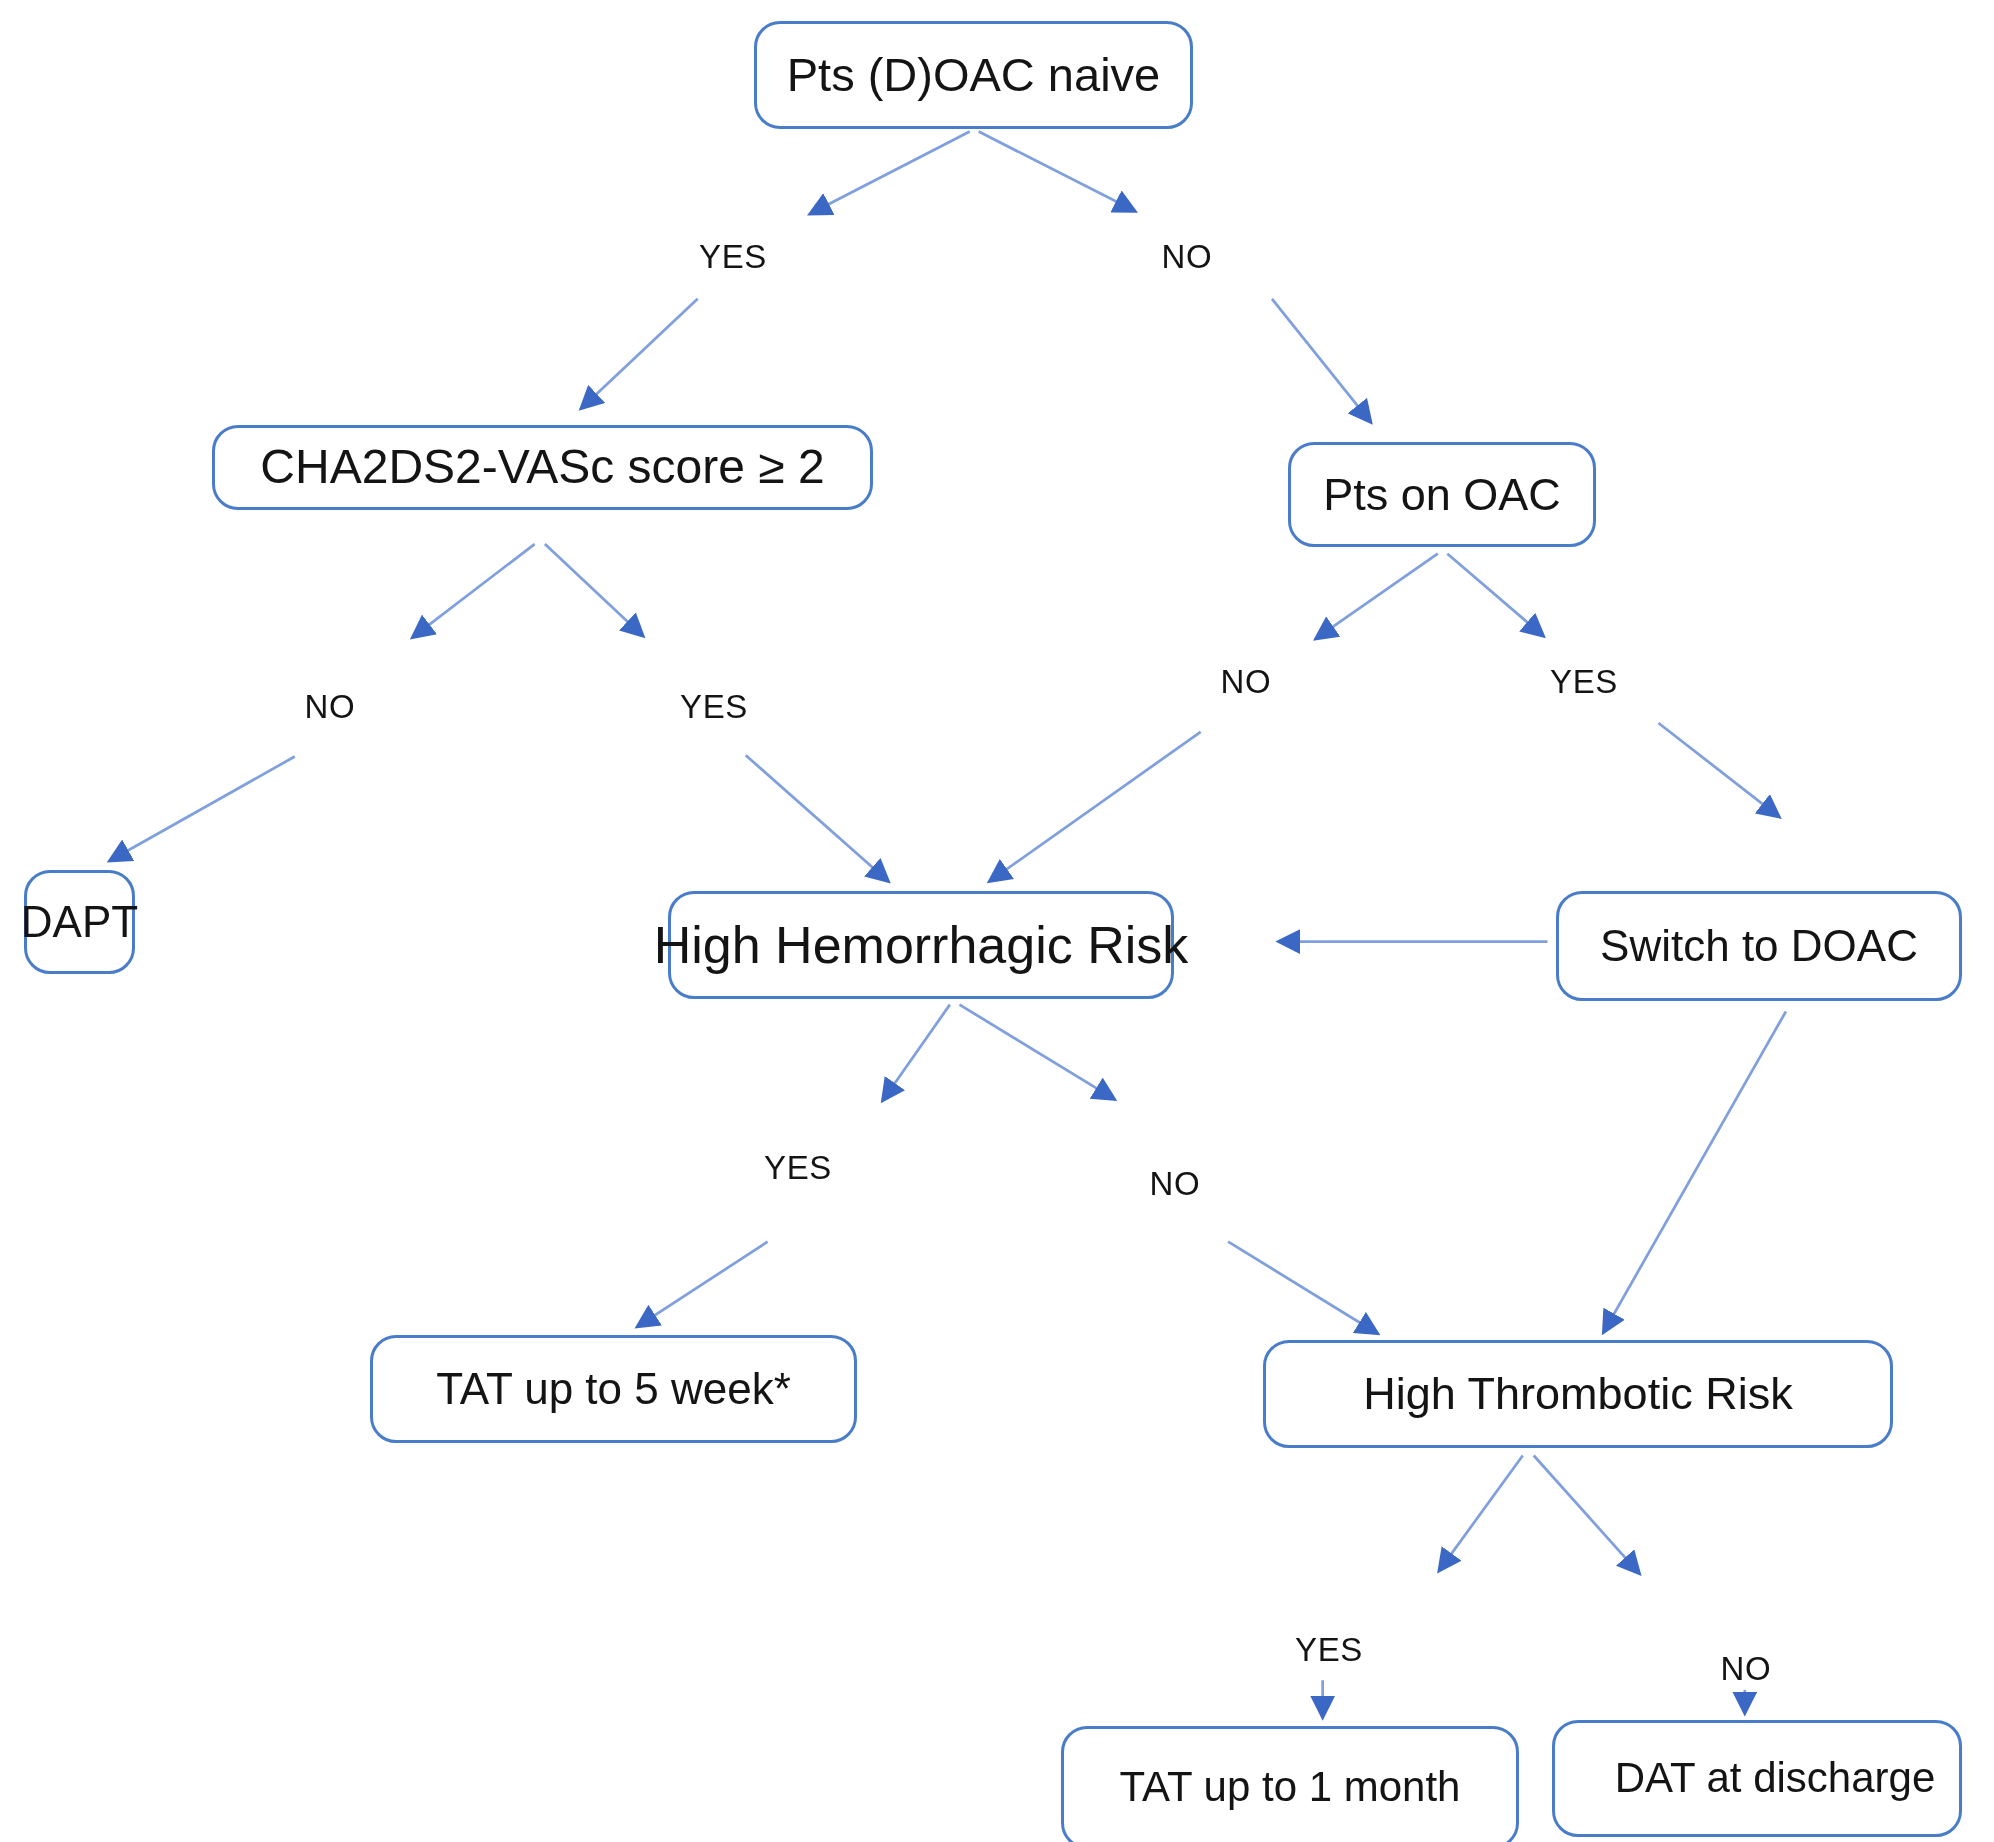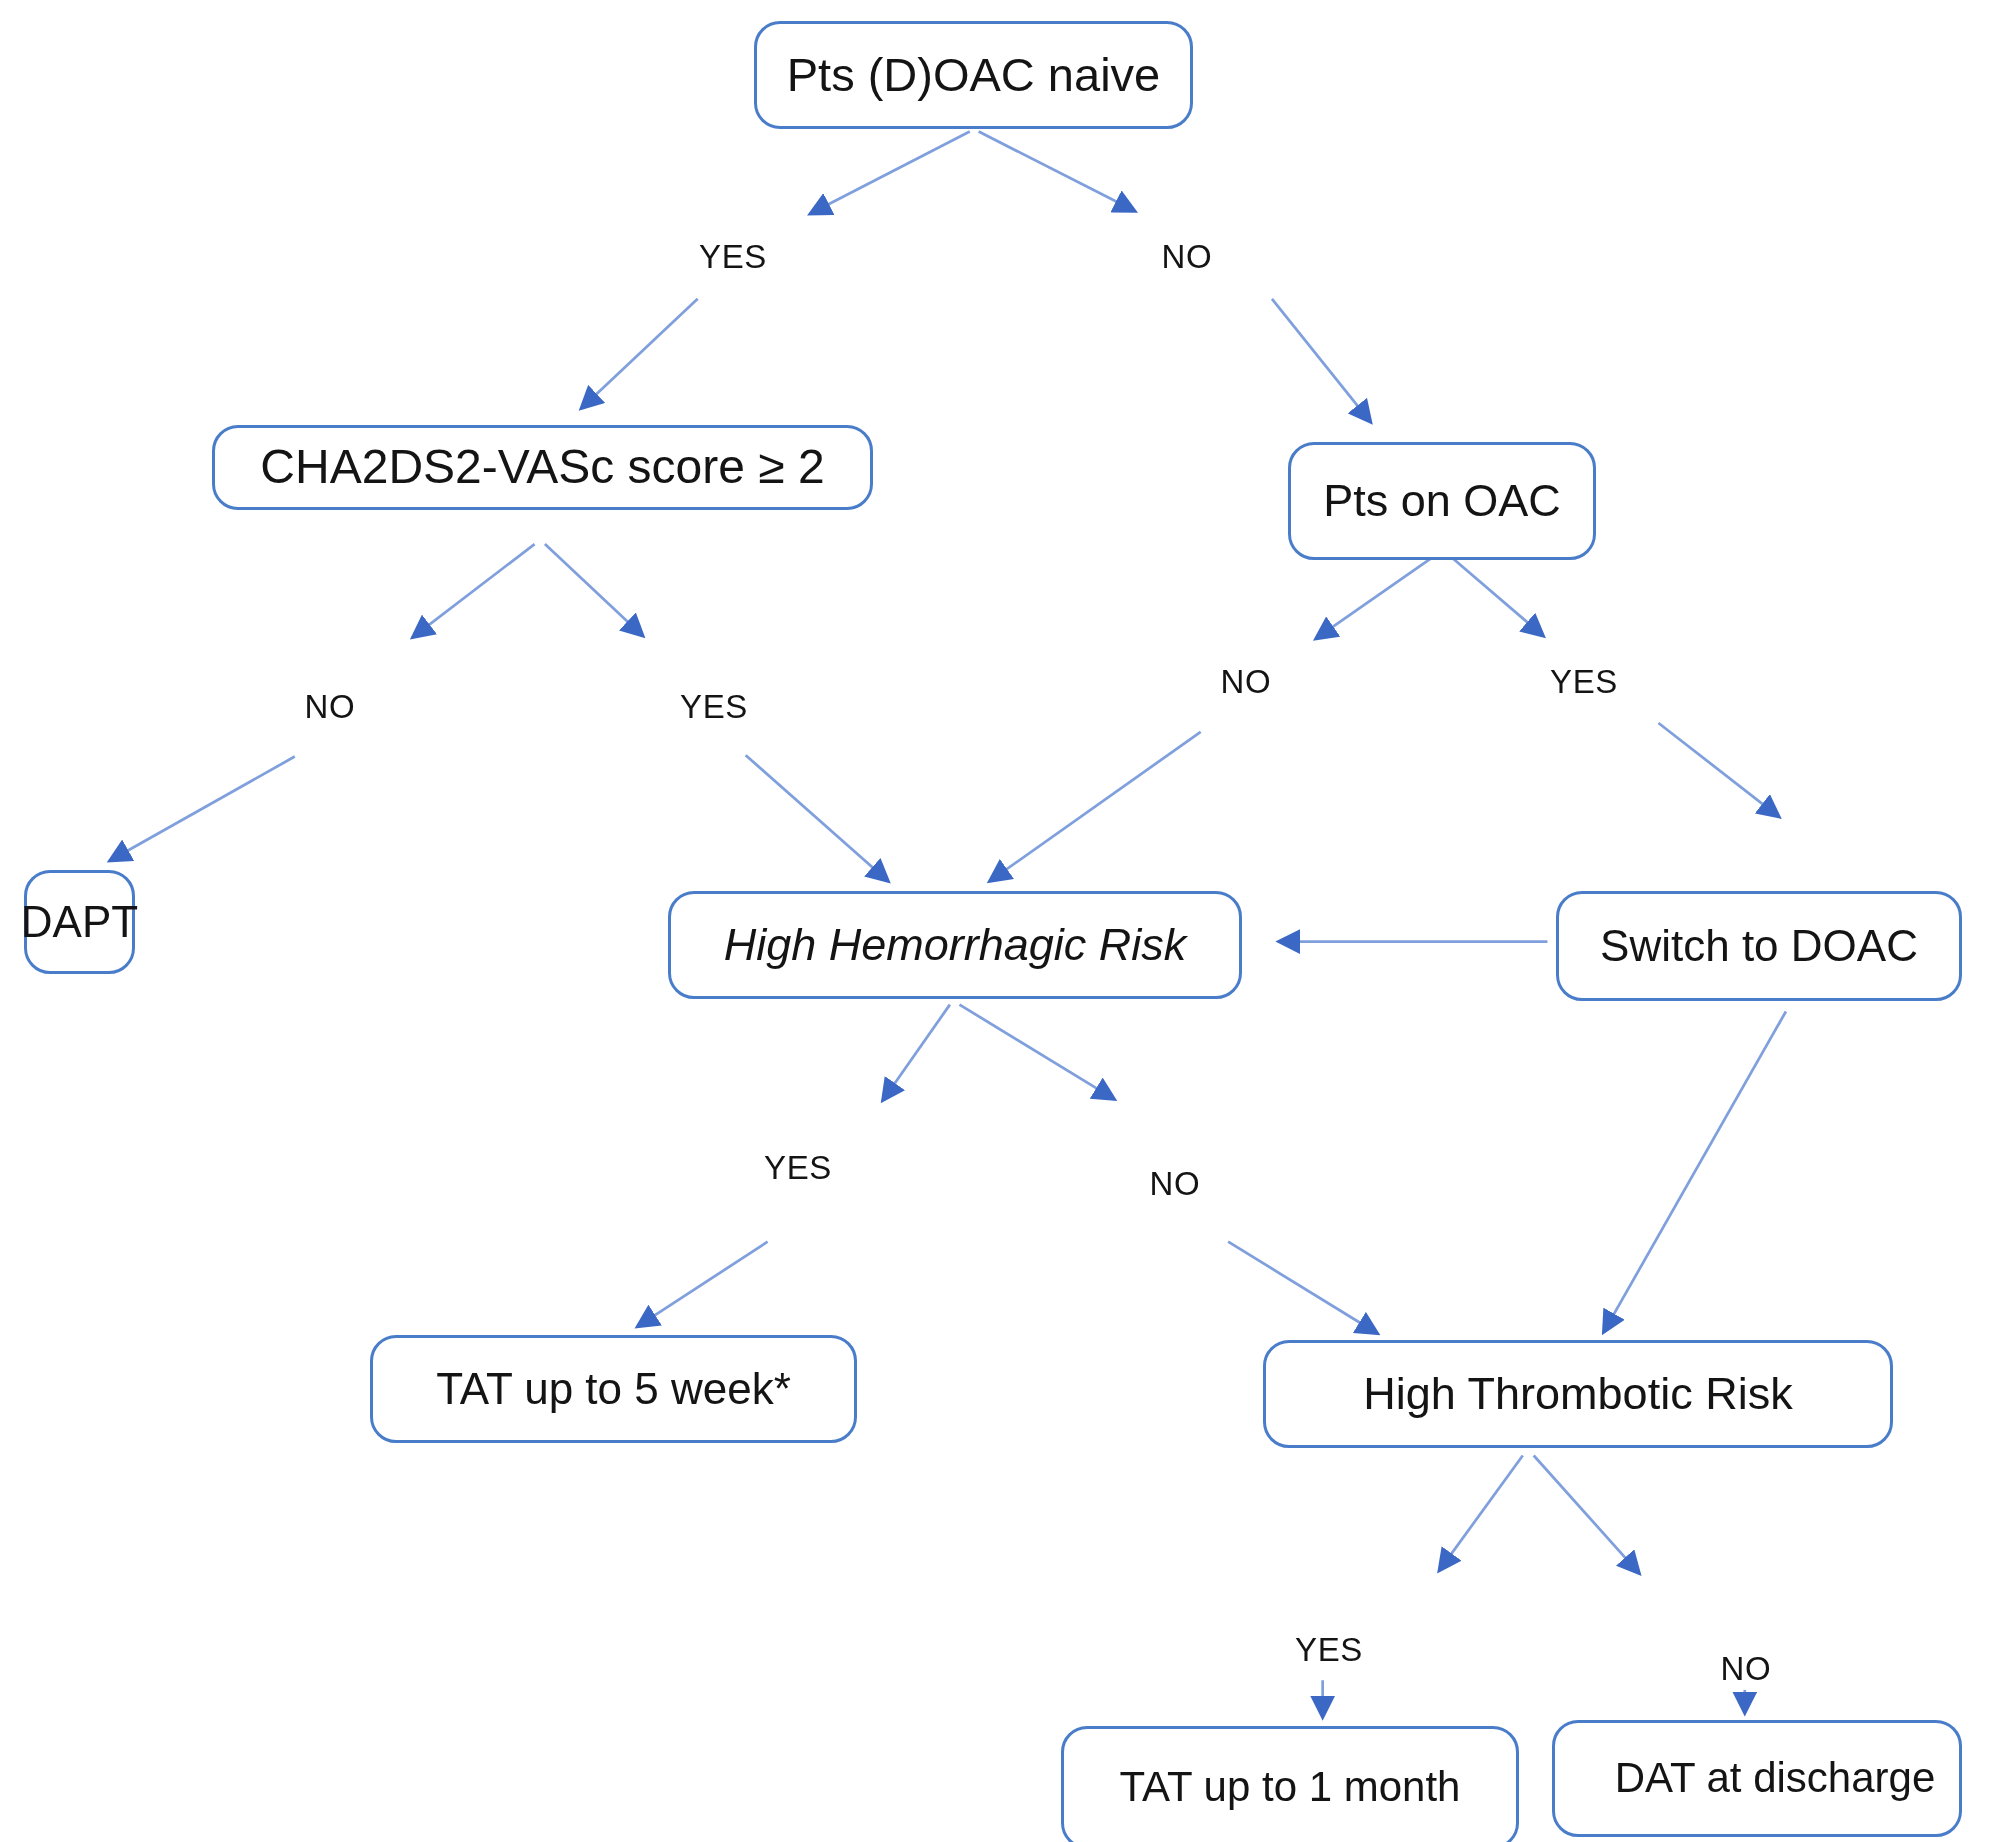--- a/index.html
+++ b/index.html
@@ -98,29 +98,29 @@
   </svg>
 
   <div class="node" style="left:754px; top:20.6px; width:439px; height:108px; font-size:47px;">
     <span>Pts (D)OAC naive</span>
   </div>
 
   <div class="node" style="left:212px; top:425px; width:661px; height:85px; font-size:48px;">
     <span>CHA2DS2-VASc score ≥ 2</span>
   </div>
 
-  <div class="node" style="left:1288px; top:442px; width:308px; height:118px; font-size:45px;">
+  <div class="node" style="left:1288px; top:442px; width:308px; height:105px; font-size:45px;">
     <span>Pts on OAC</span>
   </div>
 
   <div class="node" style="left:24px; top:870px; width:111px; height:104px; font-size:44px;">
     <span>DAPT</span>
   </div>
 
-  <div class="node" style="left:668px; top:891px; width:574px; height:108px; font-size:45px;font-style:italic;">
+  <div class="node" style="left:668px; top:891px; width:506px; height:108px; font-size:52px;">
     <span>High Hemorrhagic Risk</span>
   </div>
 
   <div class="node" style="left:1556px; top:891px; width:406px; height:110px; font-size:44px;">
     <span>Switch to DOAC</span>
   </div>
 
   <div class="node" style="left:370px; top:1335px; width:487px; height:108px; font-size:44px;">
     <span>TAT up to 5 week*</span>
   </div>

